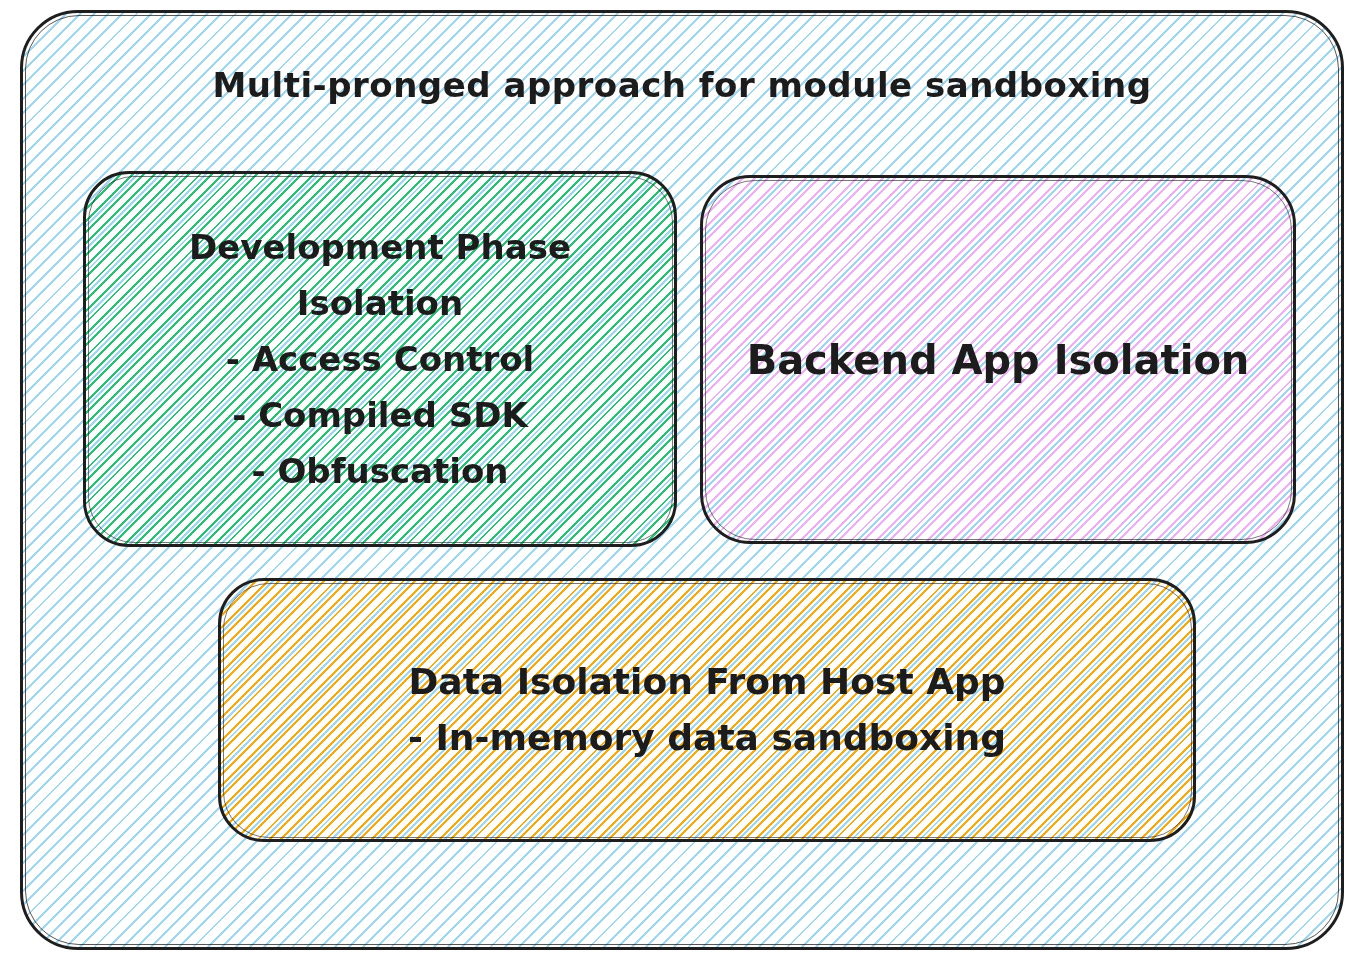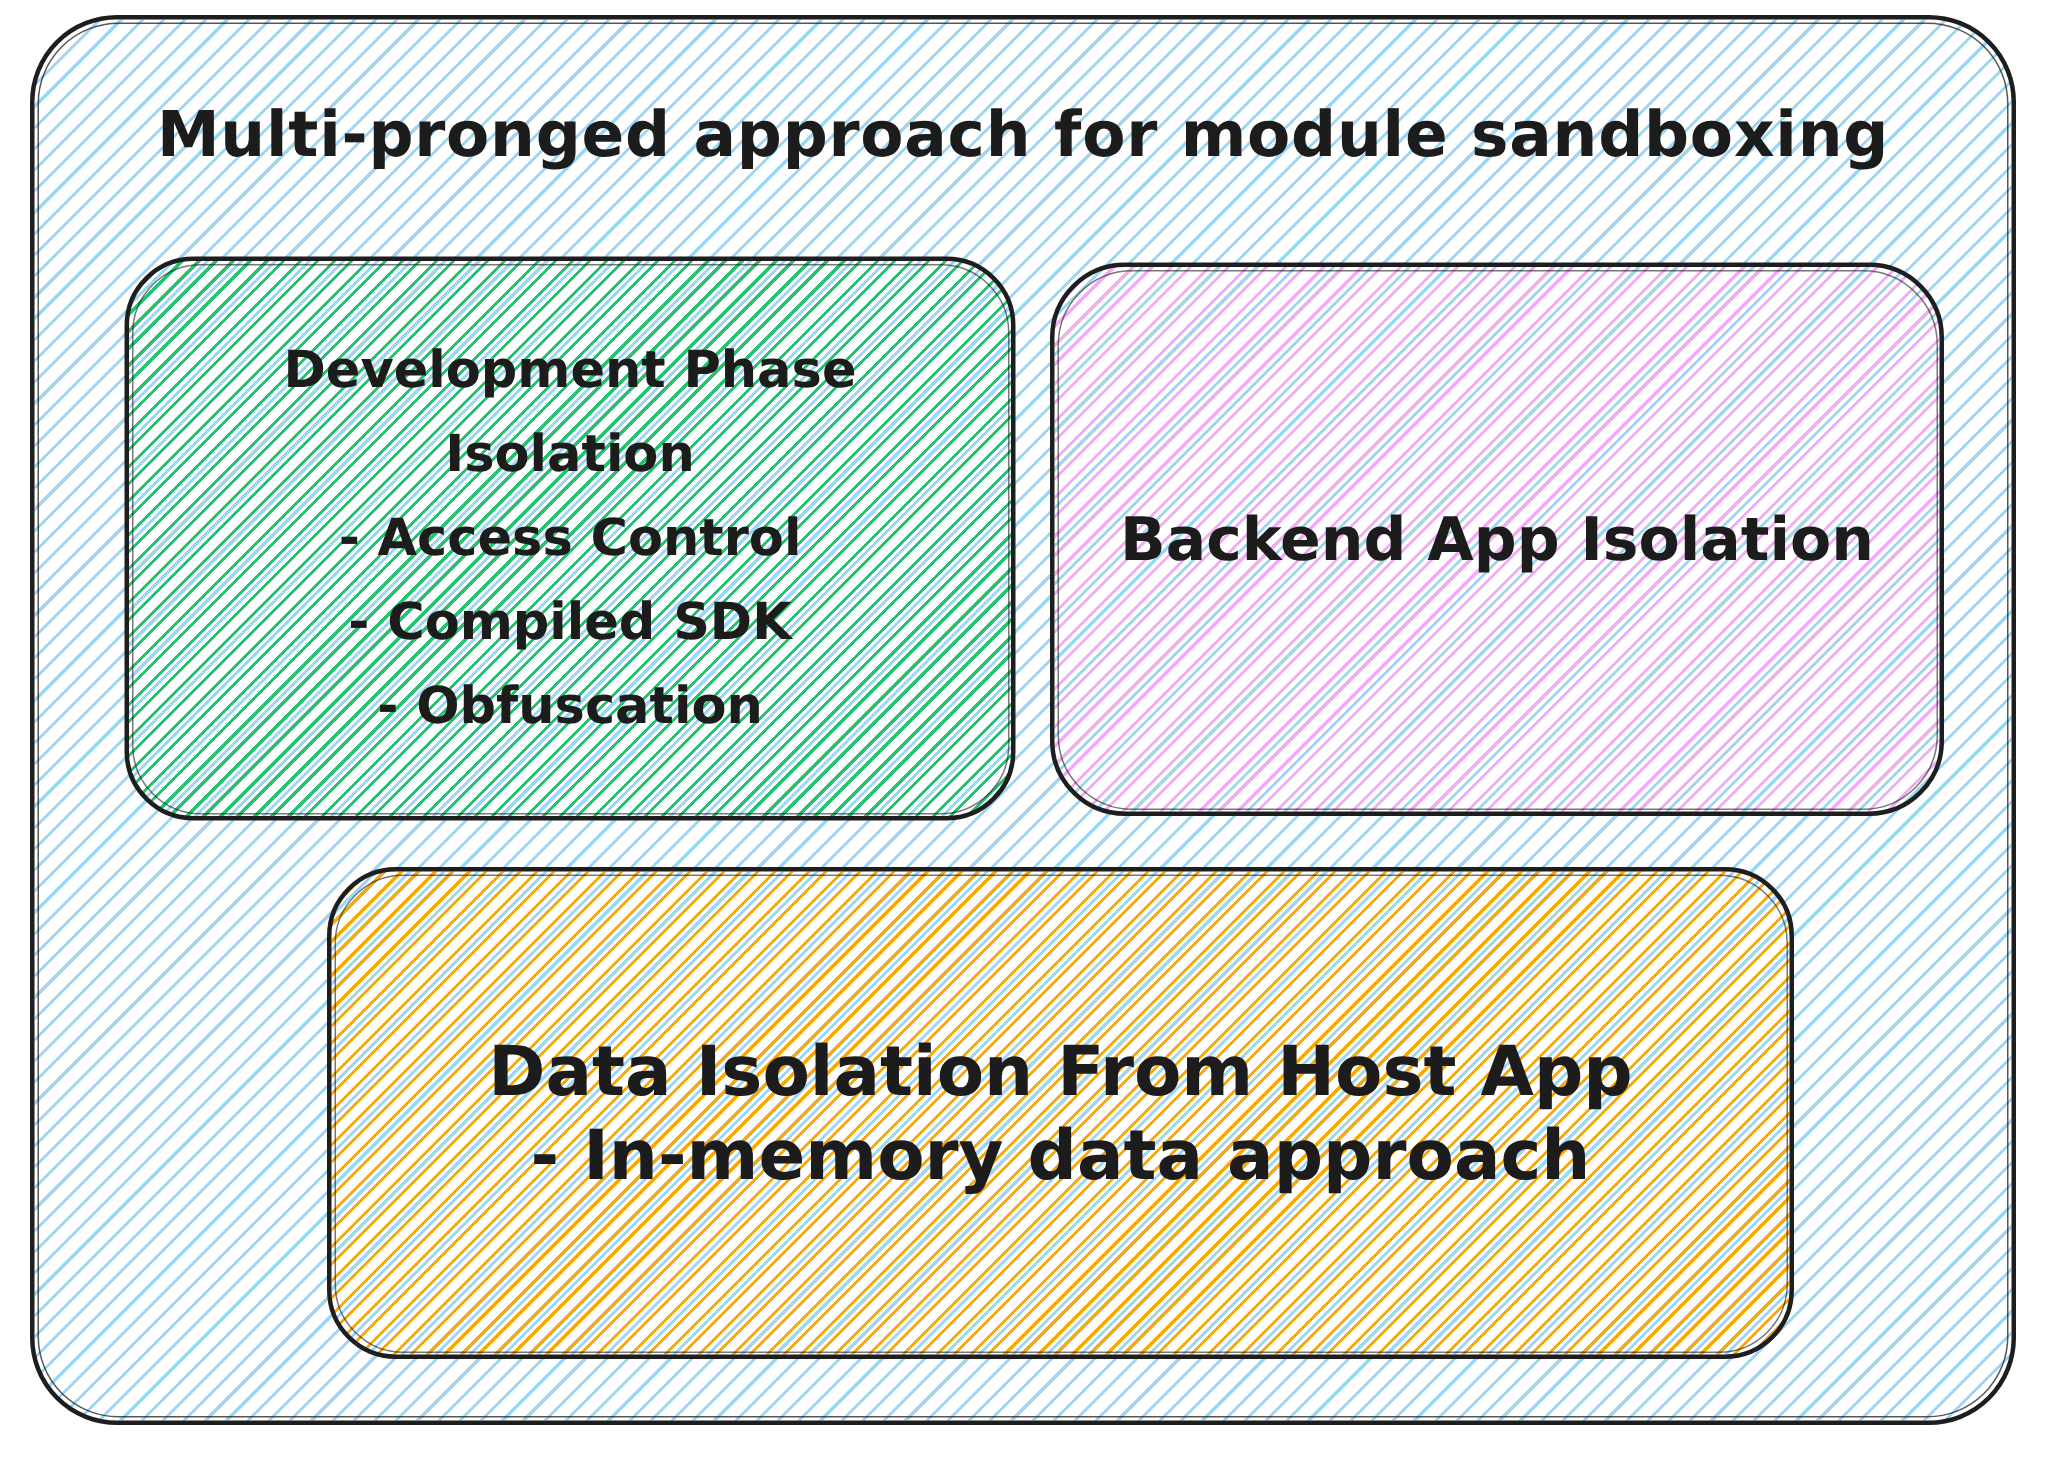--- a/index.html
+++ b/index.html
@@ -42,21 +42,21 @@
     border-radius: 54px;
     pointer-events: none;
   }
   
   .title {
     position: absolute;
     left: 0;
     top: 52px;
     width: 100%;
     text-align: center;
-    font-size: 42px;
+    font-size: 34px;
     font-weight: 700;
     letter-spacing: 0.5px;
     color: var(--text, #1c1c1c);
   }
   
   .sbox {
     position: absolute;
     box-sizing: border-box;
     border: 3px solid var(--stroke, #1e1e1e);
     display: flex;
@@ -107,23 +107,23 @@
         transparent 2px 9px),
       repeating-linear-gradient(135deg,
         transparent 0 4.5px,
         var(--hatch-blue, #9fd6f2) 4.5px 6.5px,
         transparent 6.5px 18px);
   }
   .box-yellow {
     left: 195px;
     top: 565px;
     width: 978px;
-    height: 328px;
+    height: 264px;
     border-radius: 46px;
-    font-size: 46px;
+    font-size: 36px;
     line-height: 56px;
     background-image:
       repeating-linear-gradient(135deg,
         var(--hatch-orange, #f7a90e) 0 2px,
         transparent 2px 8px),
       repeating-linear-gradient(135deg,
         transparent 0 4px,
         var(--hatch-blue, #9fd6f2) 4px 6px,
         transparent 6px 16px);
   }
@@ -147,17 +147,17 @@
       <div class="line">- Compiled SDK</div>
       <div class="line">- Obfuscation</div>
     </div>
 
     <div class="sbox box-purple">
       <div class="line">Backend App Isolation</div>
     </div>
 
     <div class="sbox box-yellow">
       <div class="line">Data Isolation From Host App</div>
-      <div class="line">- In-memory data approach</div>
+      <div class="line">- In-memory data sandboxing</div>
     </div>
 
   </div>
 </div>
 
 </body></html>

